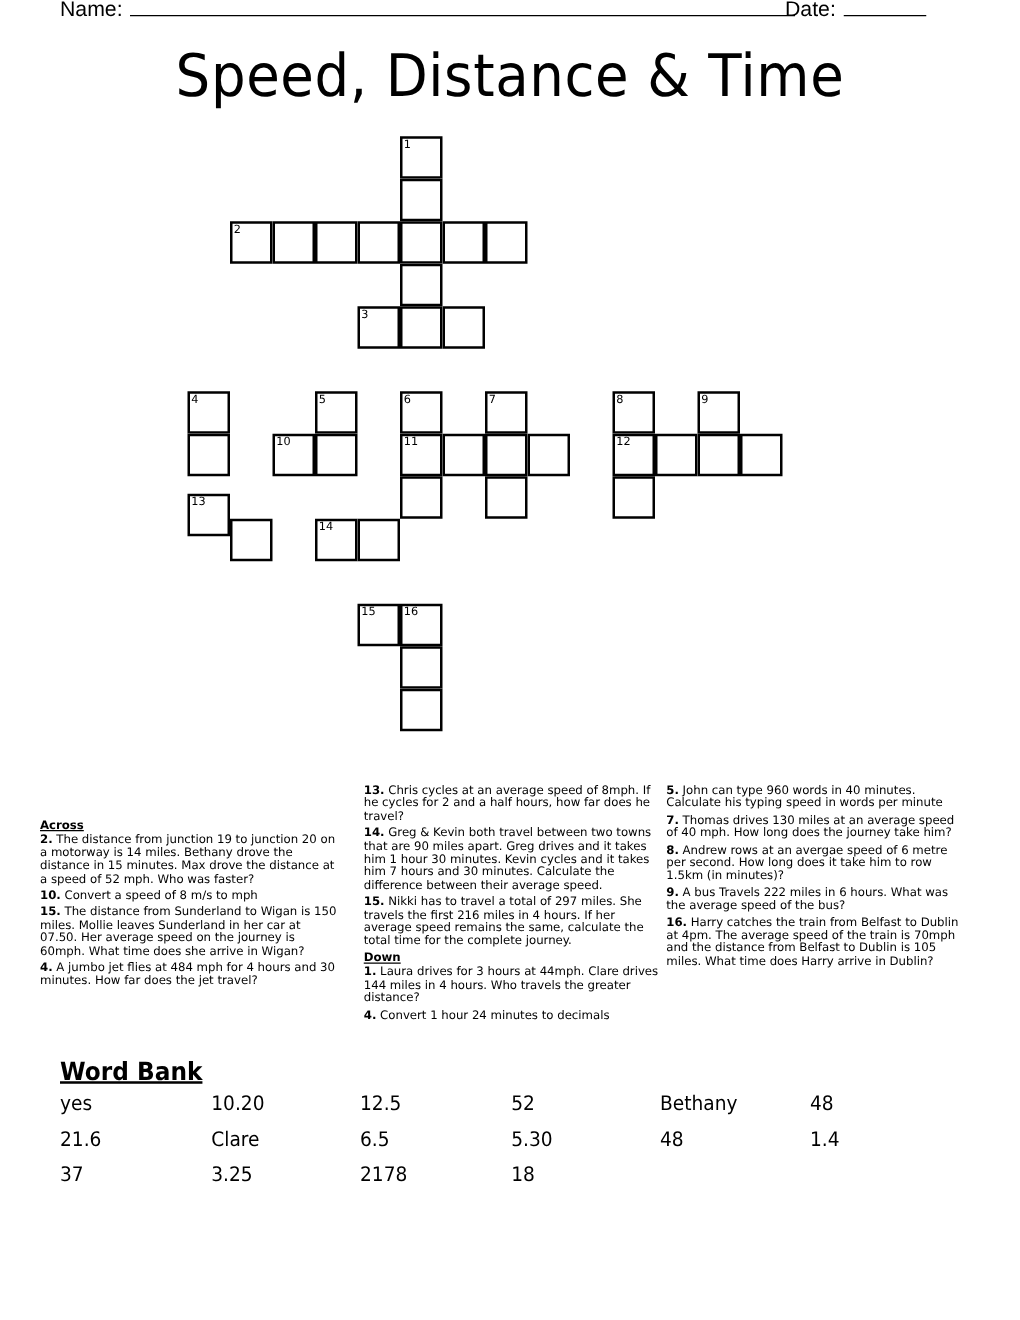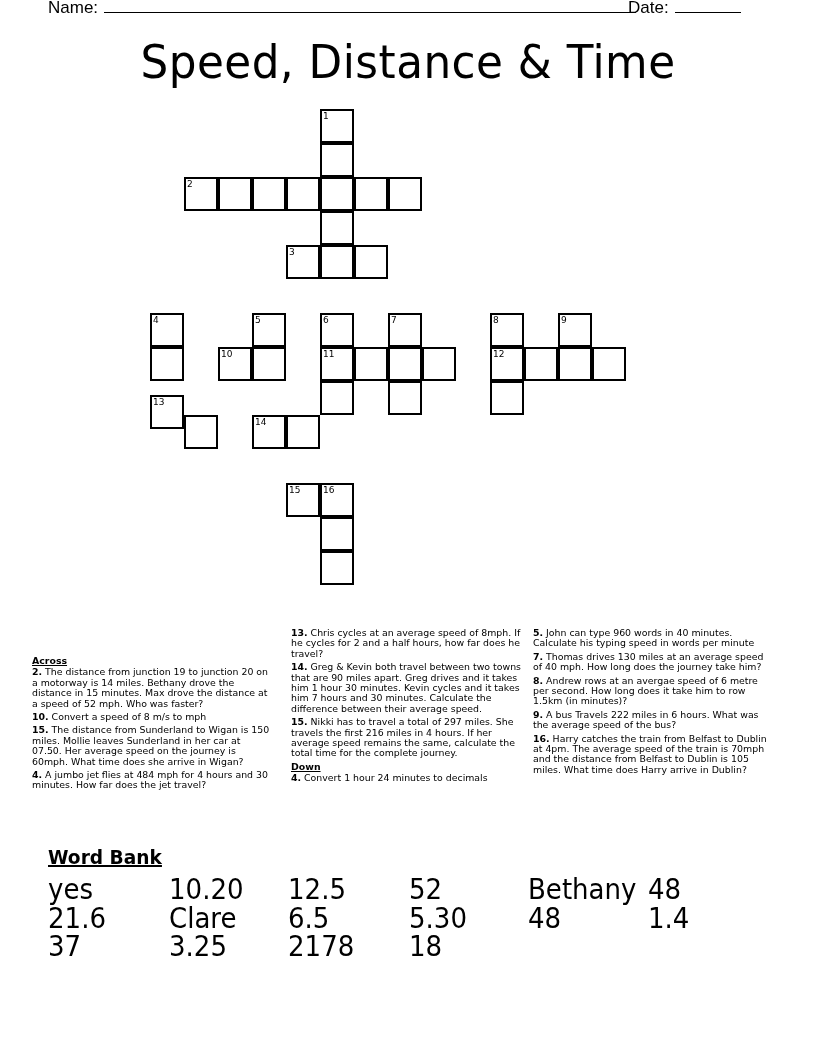--- a/index.html
+++ b/index.html
@@ -13,21 +13,21 @@
   .cell { position: absolute; width: 34px; height: 34px; box-sizing: border-box; border: 2px solid #000; background: #fff; margin-left: -1px; margin-top: -1px; }
   .cell .num { position: absolute; left: 1px; top: 0px; font-size: 9px; line-height: 10px; font-family: "DejaVu Sans", sans-serif; }
   .clues { position: absolute; top: 628px; font-size: 9.4px; line-height: 10.4px; font-family: "DejaVu Sans", sans-serif; }
   .col1 { left: 32px; width: 240px; margin-top: 28px; }
   .col2 { left: 291px; width: 240px; }
   .col3 { left: 533px; width: 240px; }
   .clue { margin-bottom: 3px; }
   .clue b { font-weight: bold; }
   .sec { text-decoration: underline; font-weight: bold; margin-bottom: 1px; }
   .wb-title { position: absolute; left: 48px; top: 845px; font-size: 20px; font-weight: bold; text-decoration: underline; font-family: "DejaVu Sans", sans-serif; transform: scaleX(0.93); transform-origin: left; }
-  .wb { position: absolute; left: 48px; top: 873px; width: 740px; font-size: 28px; font-family: "DejaVu Sans", sans-serif; }
+  .wb { position: absolute; left: 48px; top: 873px; width: 740px; font-size: 16px; font-family: "DejaVu Sans", sans-serif; }
   .wb-row { height: 28.5px; position: relative; }
   .wb-item { position: absolute; top: 0; transform: scaleX(0.93); transform-origin: left; }
 </style>
 </head>
 <body>
 
 <div class="hdr hdr-name">
   <span>Name:</span><span class="line" style="width:532px"></span>
 </div>
 <div class="hdr hdr-date">
@@ -118,20 +118,21 @@
   <div class="clue"><b>10.</b> <span>Convert a speed of 8 m/s to mph</span></div>
   <div class="clue"><b>15.</b> <span>The distance from Sunderland to Wigan is 150 miles. Mollie leaves Sunderland in her car at 07.50. Her average speed on the journey is 60mph. What time does she arrive in Wigan?</span></div>
   <div class="clue"><b>4.</b> <span>A jumbo jet flies at 484 mph for 4 hours and 30 minutes. How far does the jet travel?</span></div>
 </div>
 
 <div class="clues col2">
   <div class="clue"><b>13.</b> <span>Chris cycles at an average speed of 8mph. If he cycles for 2 and a half hours, how far does he travel?</span></div>
   <div class="clue"><b>14.</b> <span>Greg &amp; Kevin both travel between two towns that are 90 miles apart. Greg drives and it takes him 1 hour 30 minutes. Kevin cycles and it takes him 7 hours and 30 minutes. Calculate the difference between their average speed.</span></div>
   <div class="clue"><b>15.</b> <span>Nikki has to travel a total of 297 miles. She travels the first 216 miles in 4 hours. If her average speed remains the same, calculate the total time for the complete journey.</span></div>
   <div class="sec">Down</div>
+  <div class="clue"><b>1.</b> <span>Laura drives for 3 hours at 44mph. Clare drives 144 miles in 4 hours. Who travels the greater distance?</span></div>
   <div class="clue"><b>4.</b> <span>Convert 1 hour 24 minutes to decimals</span></div>
 </div>
 
 <div class="clues col3">
   <div class="clue"><b>5.</b> <span>John can type 960 words in 40 minutes. Calculate his typing speed in words per minute</span></div>
   <div class="clue"><b>7.</b> <span>Thomas drives 130 miles at an average speed of 40 mph. How long does the journey take him?</span></div>
   <div class="clue"><b>8.</b> <span>Andrew rows at an avergae speed of 6 metre per second. How long does it take him to row 1.5km (in minutes)?</span></div>
   <div class="clue"><b>9.</b> <span>A bus Travels 222 miles in 6 hours. What was the average speed of the bus?</span></div>
   <div class="clue"><b>16.</b> <span>Harry catches the train from Belfast to Dublin at 4pm. The average speed of the train is 70mph and the distance from Belfast to Dublin is 105 miles. What time does Harry arrive in Dublin?</span></div>
 </div>

